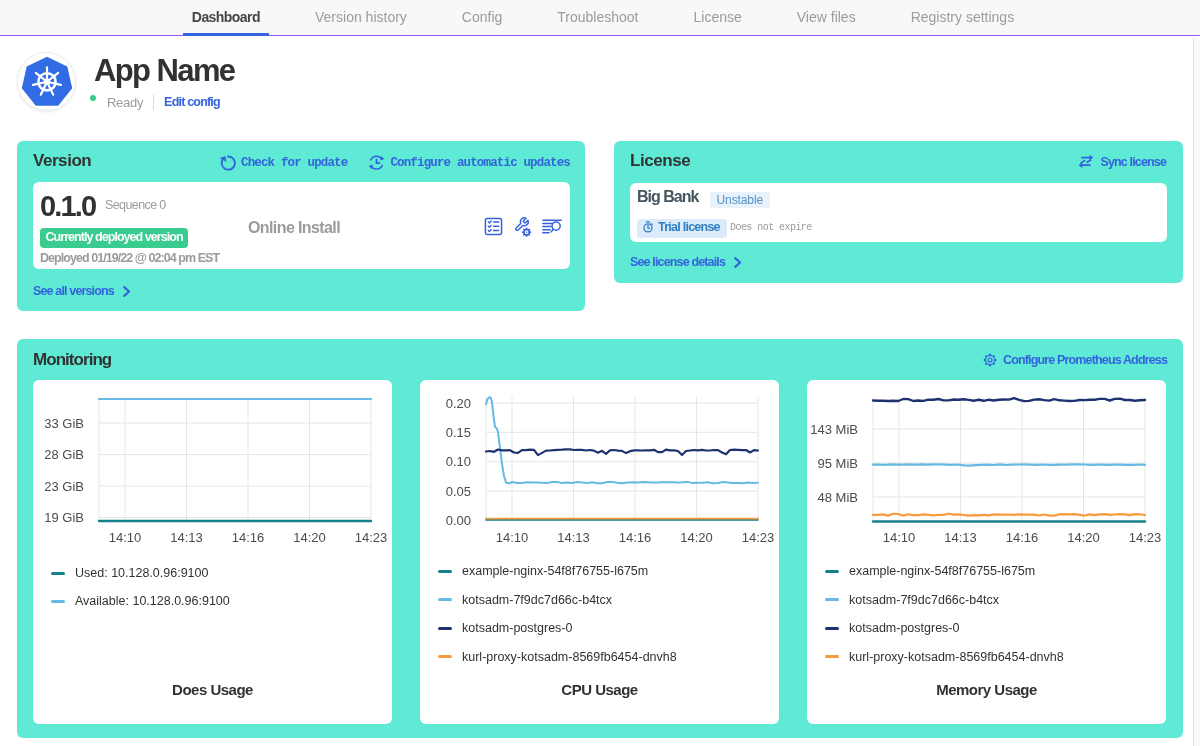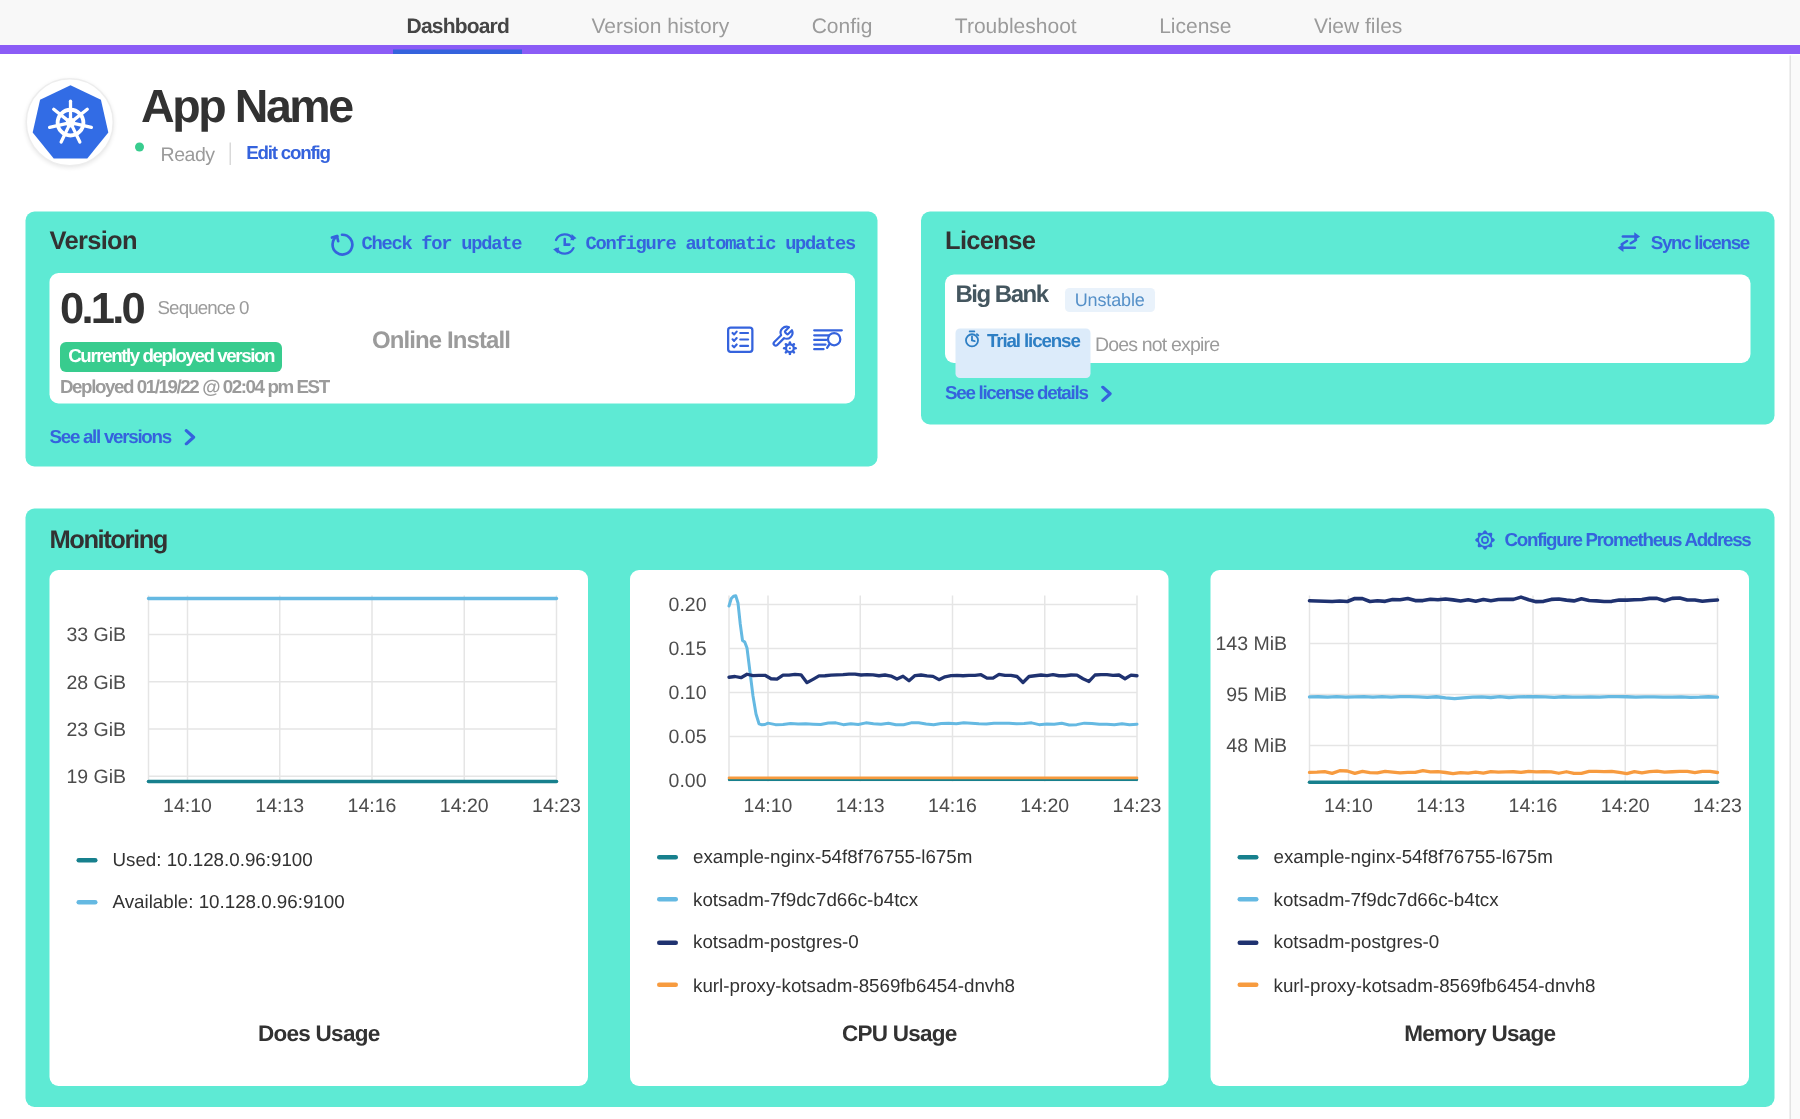--- a/index.html
+++ b/index.html
@@ -1,18 +1,18 @@
 <!DOCTYPE html>
 <html><head><meta charset="utf-8">
 <style>
 * { margin:0; padding:0; box-sizing:border-box; }
 html,body { width:1200px; height:746px; font-family:"Liberation Sans",sans-serif; background:#fff; }
 #page { position:relative; width:1200px; height:746px; overflow:hidden; }
 .abs { position:absolute; }
-nav { position:absolute; top:0; left:0; width:1200px; height:36px; background:#f8f8f8; border-bottom:6px solid #8b5cf6; display:flex; justify-content:center; padding-left:6px; }
+nav { position:absolute; top:0; left:0; width:1200px; height:36px; background:#f8f8f8; border-bottom:1px solid #8b5cf6; display:flex; justify-content:center; padding-left:6px; }
 nav .tab { font-size:14px; color:#9b9b9b; padding:0 9px; margin:0 18.5px; line-height:34px; height:36px; }
 nav .tab.active { color:#454545; font-weight:700; letter-spacing:-0.55px; border-bottom:3px solid #3563dd; }
 .card { position:absolute; background:#5eead4; border-radius:6px; }
 .white { position:absolute; background:#fff; border-radius:6px; }
 .ctitle { font-size:17px; font-weight:700; color:#323232; letter-spacing:-0.45px; }
 .link { color:#3563dd; font-weight:700; font-size:12.5px; letter-spacing:-0.85px; display:inline-flex; align-items:center; gap:5px; }
 .gray { color:#9b9b9b; }
 .lrow { position:absolute; left:18px; display:flex; align-items:center; height:14px; }
 .dash { width:14px; height:3px; border-radius:2px; display:inline-block; flex:none; }
 .ltxt { font-size:12.5px; color:#323232; margin-left:10px; white-space:nowrap; }
@@ -22,20 +22,21 @@
 <body>
 <div id="page">
 
 <nav>
 <div class="tab active">Dashboard</div>
 <div class="tab">Version history</div>
 <div class="tab">Config</div>
 <div class="tab">Troubleshoot</div>
 <div class="tab">License</div>
 <div class="tab">View files</div>
+<div class="tab">Registry settings</div>
 </nav>
 
 <div class="abs" style="left:1193px;top:37px;width:7px;height:709px;background:#fafafa;border-left:1px solid #e3e3e3;"></div>
 
 <div class="abs" style="left:17px;top:52px;width:59px;height:59px;border-radius:50%;background:#fff;border:1px solid #ededed;box-shadow:0 1px 3px rgba(0,0,0,.09);display:flex;align-items:center;justify-content:center;">
       <svg width="52" height="51" viewBox="0 0 100 97">
 <path d="M50 1 L89 19.5 L98.5 61.5 L71.5 95 L28.5 95 L1.5 61.5 L11 19.5 Z" fill="#326ce5"></path>
 <g stroke="#fff" stroke-width="4.2" stroke-linecap="round" fill="none">
 <circle cx="50" cy="49" r="16.5" stroke-width="5"></circle>
 <line x1="50" y1="49" x2="50" y2="21.5"></line>
@@ -131,28 +132,28 @@
 <path d="M5.2 4.4 L13.6 4.4"></path>
 <path d="M13.2 1.5 L17.3 4.4 L13.2 7.3 Z" fill="#3563dd" stroke="none"></path>
 <path d="M14.4 6.9 L10.7 9.2"></path>
 <path d="M13.6 12.4 L5.2 12.4"></path>
 <path d="M5.6 9.5 L1.5 12.4 L5.6 15.3 Z" fill="#3563dd" stroke="none"></path>
 <path d="M4.4 9.9 L8.1 7.6"></path>
 </svg>Sync license</div>
   <div class="white" style="left:16px;top:42px;width:537px;height:59px;">
     <div class="abs" style="left:7px;top:5px;font-size:16px;font-weight:700;color:#44565f;letter-spacing:-1px;">Big Bank</div>
     <div class="abs" style="left:80px;top:9px;background:#e9f2fb;color:#5590c8;font-size:12px;letter-spacing:-0.1px;padding:0.5px 6.5px 1.5px;border-radius:3px;">Unstable</div>
-    <div class="abs" style="left:7px;top:36px;background:#dcebfa;color:#2e7fc4;font-size:12.5px;font-weight:700;letter-spacing:-0.75px;padding:1px 7px 18px 5px;border-radius:3px;display:inline-flex;gap:4px;"><svg width="12" height="12" viewBox="0 0 14 14" fill="none" stroke="#2e7fc4" stroke-width="1.4" stroke-linecap="round">
+    <div class="abs" style="left:7px;top:36px;background:#dcebfa;color:#2e7fc4;font-size:12.5px;font-weight:700;letter-spacing:-0.75px;padding:1px 7px 4px 5px;border-radius:3px;display:inline-flex;align-items:center;gap:4px;"><svg width="12" height="12" viewBox="0 0 14 14" fill="none" stroke="#2e7fc4" stroke-width="1.4" stroke-linecap="round">
 <circle cx="7" cy="8" r="4.7"></circle>
 <line x1="7" y1="8" x2="7" y2="5"></line>
 <line x1="7" y1="8" x2="9.1" y2="8.7"></line>
 <line x1="5.2" y1="1.1" x2="8.8" y2="1.1"></line>
 <line x1="10.8" y1="3.2" x2="11.9" y2="4.2"></line>
 </svg>Trial license</div>
-    <div class="abs gray" style="left:100px;top:38.5px;font-size:13px;letter-spacing:-0.55px;">Does not expire</div>
+    <div class="abs gray" style="left:100px;top:38.5px;font-size:10px;letter-spacing:-0.55px;font-family:Liberation Mono, monospace;">Does not expire</div>
   </div>
   <div class="abs link" style="left:16px;top:114px;gap:7px;">See license details <svg width="11" height="11" viewBox="0 0 12 12" fill="none" stroke="#3563dd" stroke-width="2.3" stroke-linecap="round" stroke-linejoin="round">
           <path d="M3.5 1.2 L8.8 6 L3.5 10.8"></path>
         </svg></div>
 </div>
 
 <div class="card" style="left:17px;top:339px;width:1166px;height:399px;">
   <div class="ctitle abs" style="left:16px;top:11px;letter-spacing:-0.95px;">Monitoring</div>
   <div class="abs link" style="right:16px;top:13px;"><svg width="16" height="16" viewBox="0 0 18 18" fill="#3563dd" fill-rule="evenodd">
 <path d="M16.33 9.00L16.20 9.47L15.83 9.90L15.33 10.26L14.81 10.56L14.39 10.83L14.15 11.13L14.10 11.52L14.20 12.00L14.36 12.58L14.47 13.19L14.42 13.76L14.18 14.18L13.76 14.42L13.19 14.47L12.58 14.36L12.01 14.20L11.52 14.10L11.13 14.15L10.83 14.39L10.56 14.81L10.26 15.33L9.90 15.83L9.47 16.20L9.00 16.33L8.53 16.20L8.10 15.83L7.74 15.33L7.44 14.81L7.17 14.39L6.87 14.15L6.48 14.10L6.00 14.20L5.42 14.36L4.81 14.47L4.24 14.42L3.82 14.18L3.58 13.76L3.53 13.19L3.64 12.58L3.80 12.00L3.90 11.52L3.85 11.13L3.61 10.83L3.19 10.56L2.67 10.26L2.17 9.90L1.80 9.47L1.67 9.00L1.80 8.53L2.17 8.10L2.67 7.74L3.19 7.44L3.61 7.17L3.85 6.87L3.90 6.48L3.80 6.00L3.64 5.42L3.53 4.81L3.58 4.24L3.82 3.82L4.24 3.58L4.81 3.53L5.42 3.64L5.99 3.80L6.48 3.90L6.87 3.85L7.17 3.61L7.44 3.19L7.74 2.67L8.10 2.17L8.53 1.80L9.00 1.67L9.47 1.80L9.90 2.17L10.26 2.67L10.56 3.19L10.83 3.61L11.13 3.85L11.52 3.90L12.01 3.80L12.58 3.64L13.19 3.53L13.76 3.58L14.18 3.82L14.42 4.24L14.47 4.81L14.36 5.42L14.20 5.99L14.10 6.48L14.15 6.87L14.39 7.17L14.81 7.44L15.33 7.74L15.83 8.10L16.20 8.53L16.33 9.00ZM13.55 9A4.55 4.55 0 1 0 4.45 9A4.55 4.55 0 1 0 13.55 9Z"></path>

